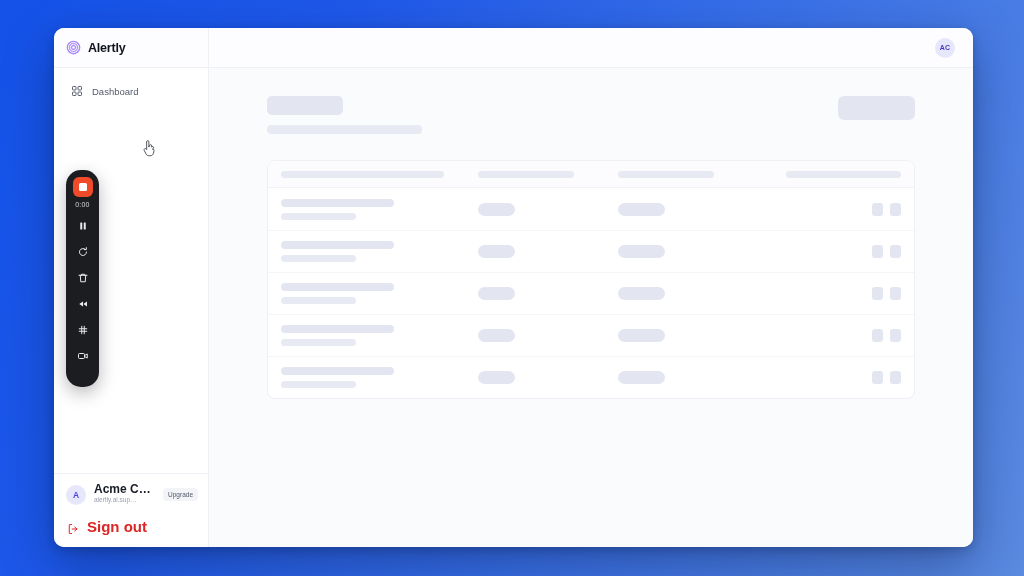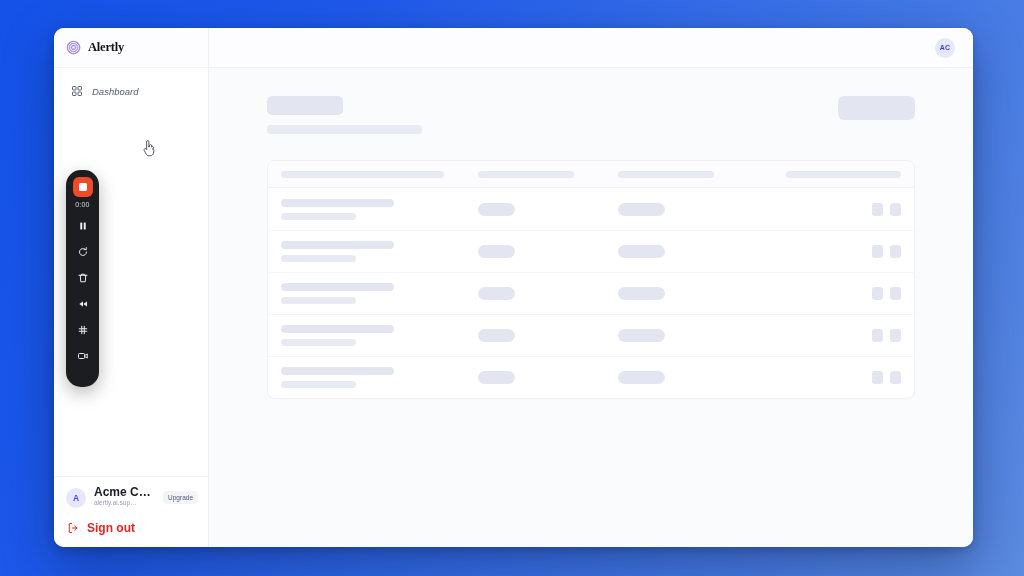--- a/index.html
+++ b/index.html
@@ -44,21 +44,20 @@
   }
   .brand {
     width: 155px;
     min-width: 155px;
     height: 40px;
     display: flex;
     align-items: center;
     gap: 7px;
     padding-left: 12px;
     border-right: 1px solid #eef0f6;
-    font-family: Liberation Serif, serif;
   }
   .brand-mark { width: 15px; height: 15px; display: block; }
   .brand-name {
     font-size: 12.5px;
     font-weight: bold;
     color: #10131c;
     letter-spacing: -.2px;
   }
   .topbar-spacer { flex: 1; }
   .avatar {
@@ -82,21 +81,21 @@
   .sidebar {
     width: 155px;
     min-width: 155px;
     background: #ffffff;
     border-right: 1px solid #eef0f6;
     display: flex;
     flex-direction: column;
     padding-top: 12px;
     position: relative;
   }
-  .nav { padding: 0 9px; display: flex; flex-direction: column; gap: 1px; font-style: italic; }
+  .nav { padding: 0 9px; display: flex; flex-direction: column; gap: 1px; }
   .nav-item {
     height: 22px;
     display: flex;
     align-items: center;
     gap: 9px;
     padding: 0 8px;
     border-radius: 5px;
     font-size: 9.5px;
     color: #545a6b;
     cursor: pointer;
@@ -143,21 +142,21 @@
     color: #52586a;
     background: #f3f4f8;
     border-radius: 4px;
     padding: 3px 5px;
     flex: none;
     cursor: pointer;
   }
   .signout {
     margin-top: 13px;
     display: flex; align-items: center; gap: 8px;
-    font-size: 12px; color: #dc2626; font-weight: bold;
+    font-size: 15px; color: #dc2626; font-weight: bold;
     cursor: pointer;
     padding-left: 1px;
   }
   .signout .so-ico { width: 12px; height: 12px; display: block; }
 
   
   .main {
     flex: 1;
     background: #fafbfd;
     padding: 28px 58px 0 58px;

